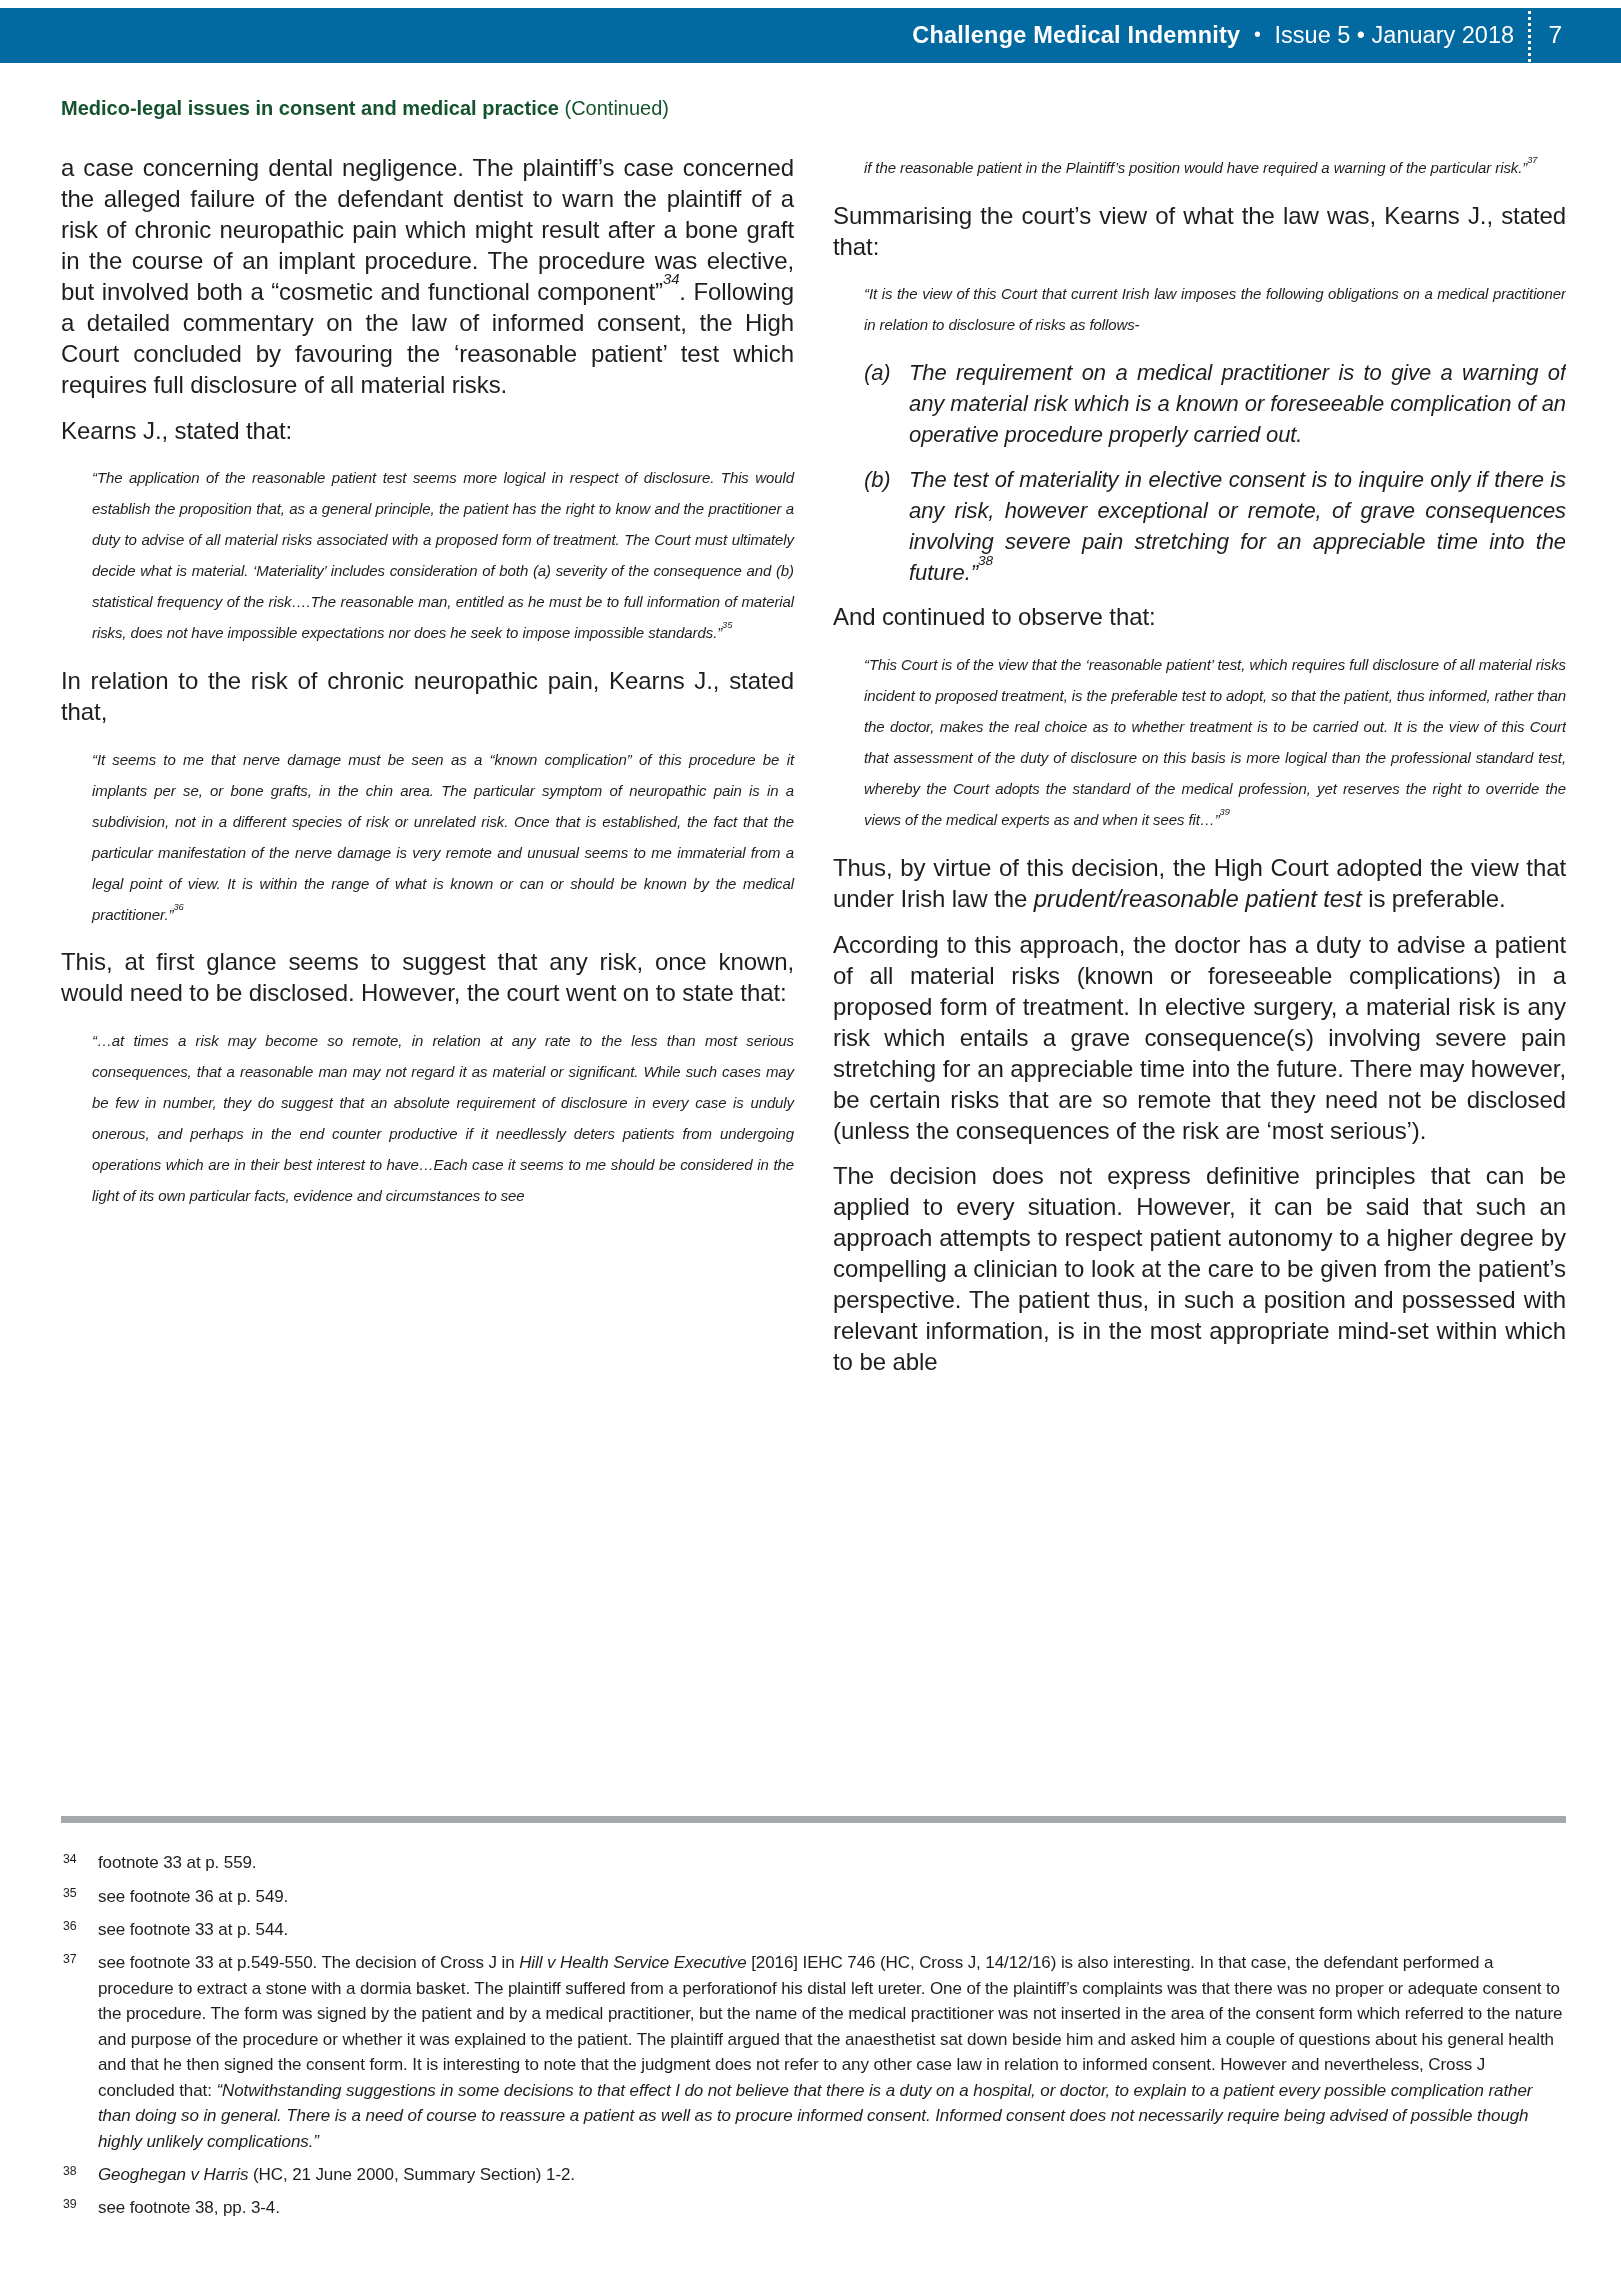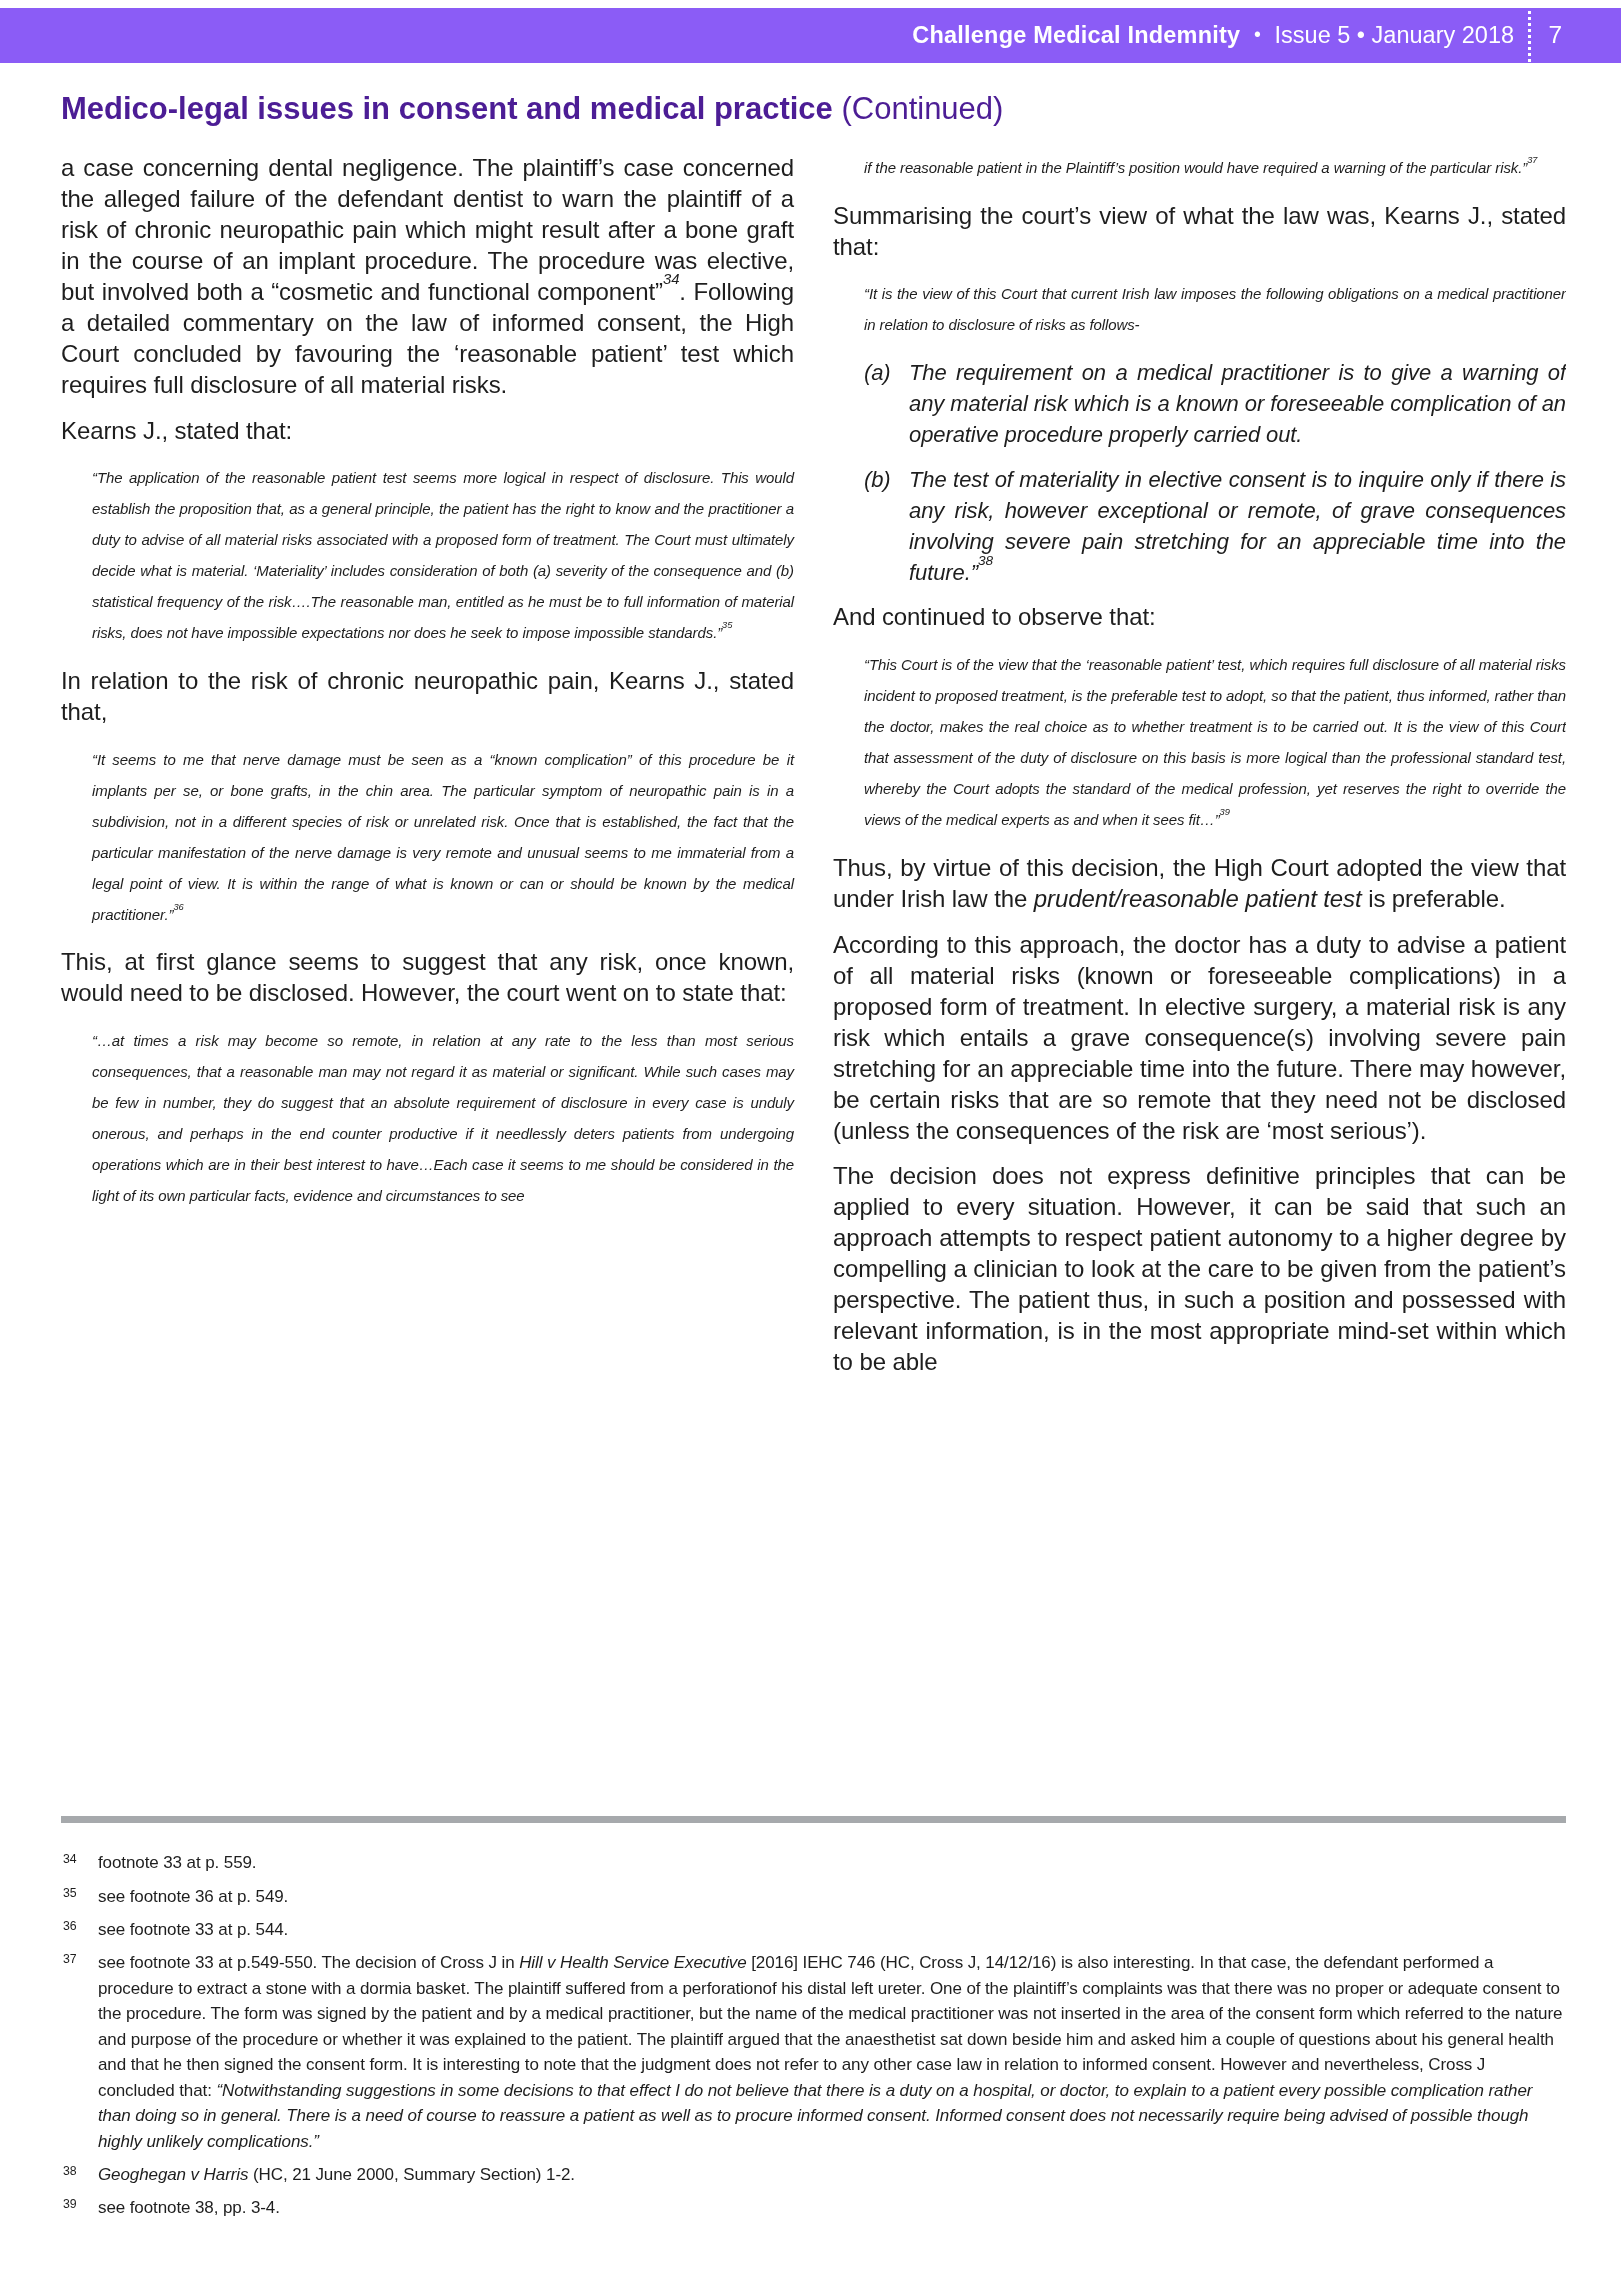--- a/index.html
+++ b/index.html
@@ -7,39 +7,39 @@
     position:relative;
     width:1621px;height:2293px;
     background:#ffffff;
     font-family:"Liberation Sans","DejaVu Sans",sans-serif;
     color:#1e1e1e;
     overflow:hidden;
   }
   
   .topbar{
     position:absolute;top:7.8px;left:0;right:0;height:55px;
-    background:#8b5cf6;
+    background:#0369a1;
   }
   .topbar-inner{
     position:absolute;top:0;bottom:0;right:55px;
     display:flex;align-items:center;gap:13.7px;
     color:#ffffff;font-size:23.5px;
   }
   .hdr-title{font-weight:700;letter-spacing:0.2px;}
   .hdr-bullet{font-size:19.6px;position:relative;top:-1px;}
   .hdr-issue{font-weight:400;}
   .dotted-divider{
     width:0;height:73px;margin-top:-9.8px;
     border-left:3.9px dotted #ffffff;
   }
   .page-num{font-weight:400;font-size:24.5px;min-width:21.6px;text-align:center;}
   
   .article-title{
     margin:94px 55px 0 61px;
-    font-size:31px;line-height:29px;color:#4c1d95;
+    font-size:20px;line-height:29px;color:#14532d;
   }
   .article-title .t-main{font-weight:700;}
   .article-title .t-suffix{font-weight:400;}
   
   .columns{
     display:flex;gap:39px;
     margin:29px 55px 0 61px;
     max-height:1666px;overflow:hidden;
   }
   .col{flex:1 1 0;min-width:0;}

